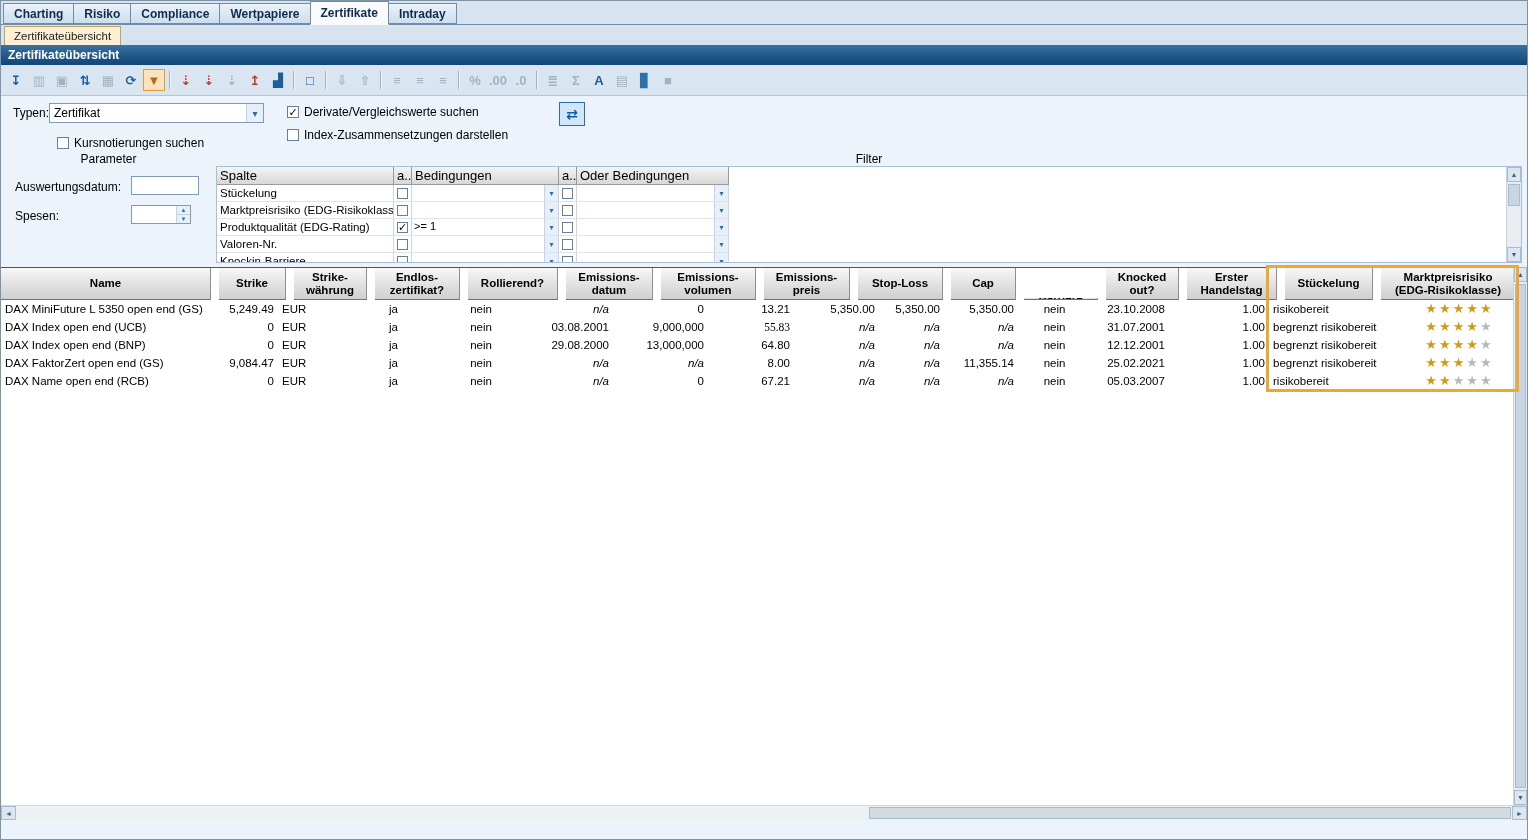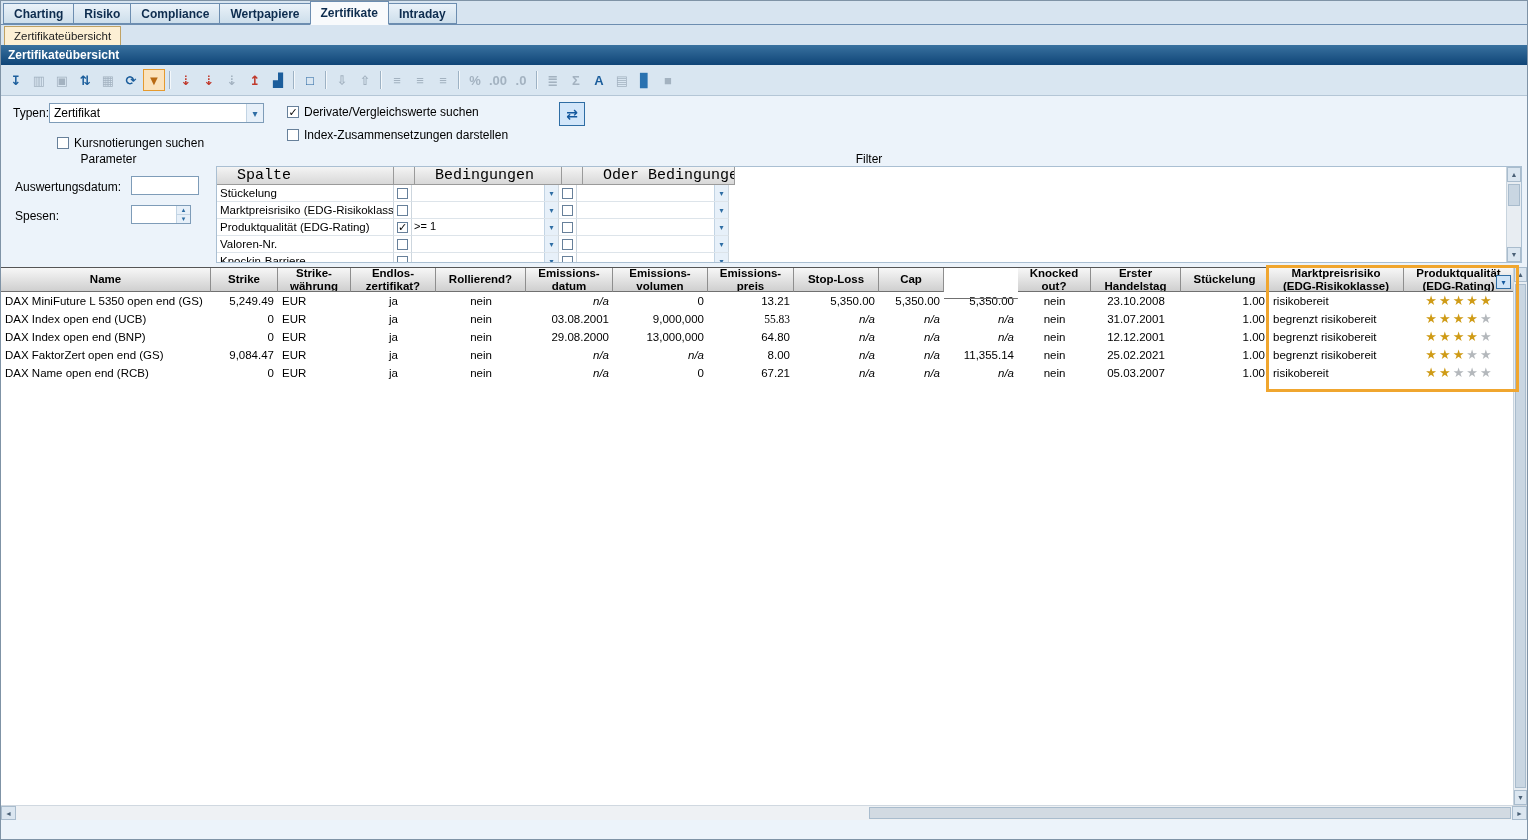--- a/index.html
+++ b/index.html
@@ -47,40 +47,40 @@
   .ausw-input{left:130px;top:80px;width:68px;}
   .spesen-label{left:14px;top:113px;}
   .spesen-wrap{position:absolute;left:130px;top:109px;width:60px;height:19px;display:flex;border:1px solid #7e9cb8;background:#fff;}
   .spesen-input{border:none;flex:1;width:44px;height:17px;font-size:12px;padding:0 3px;font-family:inherit;}
   .spin{width:14px;display:flex;flex-direction:column;border-left:1px solid #c2d4e4;}
   .spin-btn{flex:1;display:flex;align-items:center;justify-content:center;font-size:7px;color:#2e6da4;background:#e7f0f9;}
   .spin-btn + .spin-btn{border-top:1px solid #c2d4e4;}
 
   .filter-panel{position:absolute;left:215px;top:70px;width:1306px;height:97px;background:#fff;border:1px solid #aabfd2;overflow:hidden;}
   .fhead{display:flex;height:18px;}
-  .fhcell{flex:none;background:linear-gradient(#f4f4f4,#d8d8d8);border-right:1px solid #9a9a9a;border-bottom:1px solid #9a9a9a;font-size:15px;line-height:17px;padding-left:20px;overflow:hidden;white-space:nowrap;font-family:Liberation Mono, monospace;}
+  .fhcell{flex:none;background:linear-gradient(#f4f4f4,#d8d8d8);border-right:1px solid #9a9a9a;border-bottom:1px solid #9a9a9a;font-size:13px;line-height:17px;padding-left:3px;overflow:hidden;white-space:nowrap;}
   .frow{display:flex;height:17px;}
   .fcell{flex:none;border-right:1px solid #cdd6de;border-bottom:1px solid #dde4ea;overflow:hidden;}
   .flabel{font-size:11.5px;line-height:16px;padding-left:3px;white-space:nowrap;}
   .fcb{display:flex;align-items:center;justify-content:center;}
   .fcb .cb{width:11px;height:11px;}
   .mini-combo{display:flex;width:100%;height:100%;}
   .mini-combo .val{flex:1;font-size:11px;line-height:15px;padding-left:2px;white-space:nowrap;overflow:hidden;}
   .mini-combo .arr{width:14px;background:#e7f0f9;border-left:1px solid #c2d4e4;color:#2e6da4;font-size:8px;display:flex;align-items:center;justify-content:center;}
 
   
   .vsb{position:absolute;top:0;right:0;bottom:0;width:15px;display:flex;flex-direction:column;background:#e8edf2;border-left:1px solid #c8d4de;}
   .sb-btn{height:15px;width:100%;display:flex;align-items:center;justify-content:center;font-size:7px;color:#4a6076;background:#dbe6f0;border:1px solid #a9bccd;flex:none;}
   .sb-track{flex:1;position:relative;}
   .sb-thumb{position:absolute;left:1px;right:1px;background:#c9d6e2;border:1px solid #a9bccd;}
   .filter-panel .sb-thumb{top:2px;height:22px;}
 
   
   .main{position:absolute;top:266px;left:0;right:0;bottom:34px;background:#fff;}
-  .thead{display:flex;height:25px;border-top:1px solid #555;}
+  .thead{display:flex;height:33px;border-top:1px solid #555;gap:8px;}
   .th{flex:none;background:linear-gradient(#f7f7f7,#cfcfcf);border-right:1px solid #8e8e8e;border-bottom:1px solid #707070;display:flex;align-items:center;justify-content:center;text-align:center;font-weight:bold;font-size:11.5px;line-height:13px;white-space:pre-line;position:relative;overflow:hidden;}
   .col-filter-btn{position:absolute;right:2px;bottom:2px;width:15px;height:14px;background:#cfe4f7;border:1px solid #2e6da4;color:#155a9e;font-size:8px;display:flex;align-items:center;justify-content:center;}
   .tr{display:flex;height:18px;}
   .td{flex:none;font-size:11.5px;line-height:18px;color:#000;white-space:nowrap;overflow:hidden;padding:0 4px;}
   .td.right{text-align:right;}
   .td.center{text-align:center;padding:0;}
   .td.left{text-align:left;}
   .td.na{font-style:italic;}
   .td.stars{display:flex;align-items:center;justify-content:center;gap:1px;padding:0;font-size:13px;letter-spacing:1px;}
   .star-on{color:#cf9b16;}

